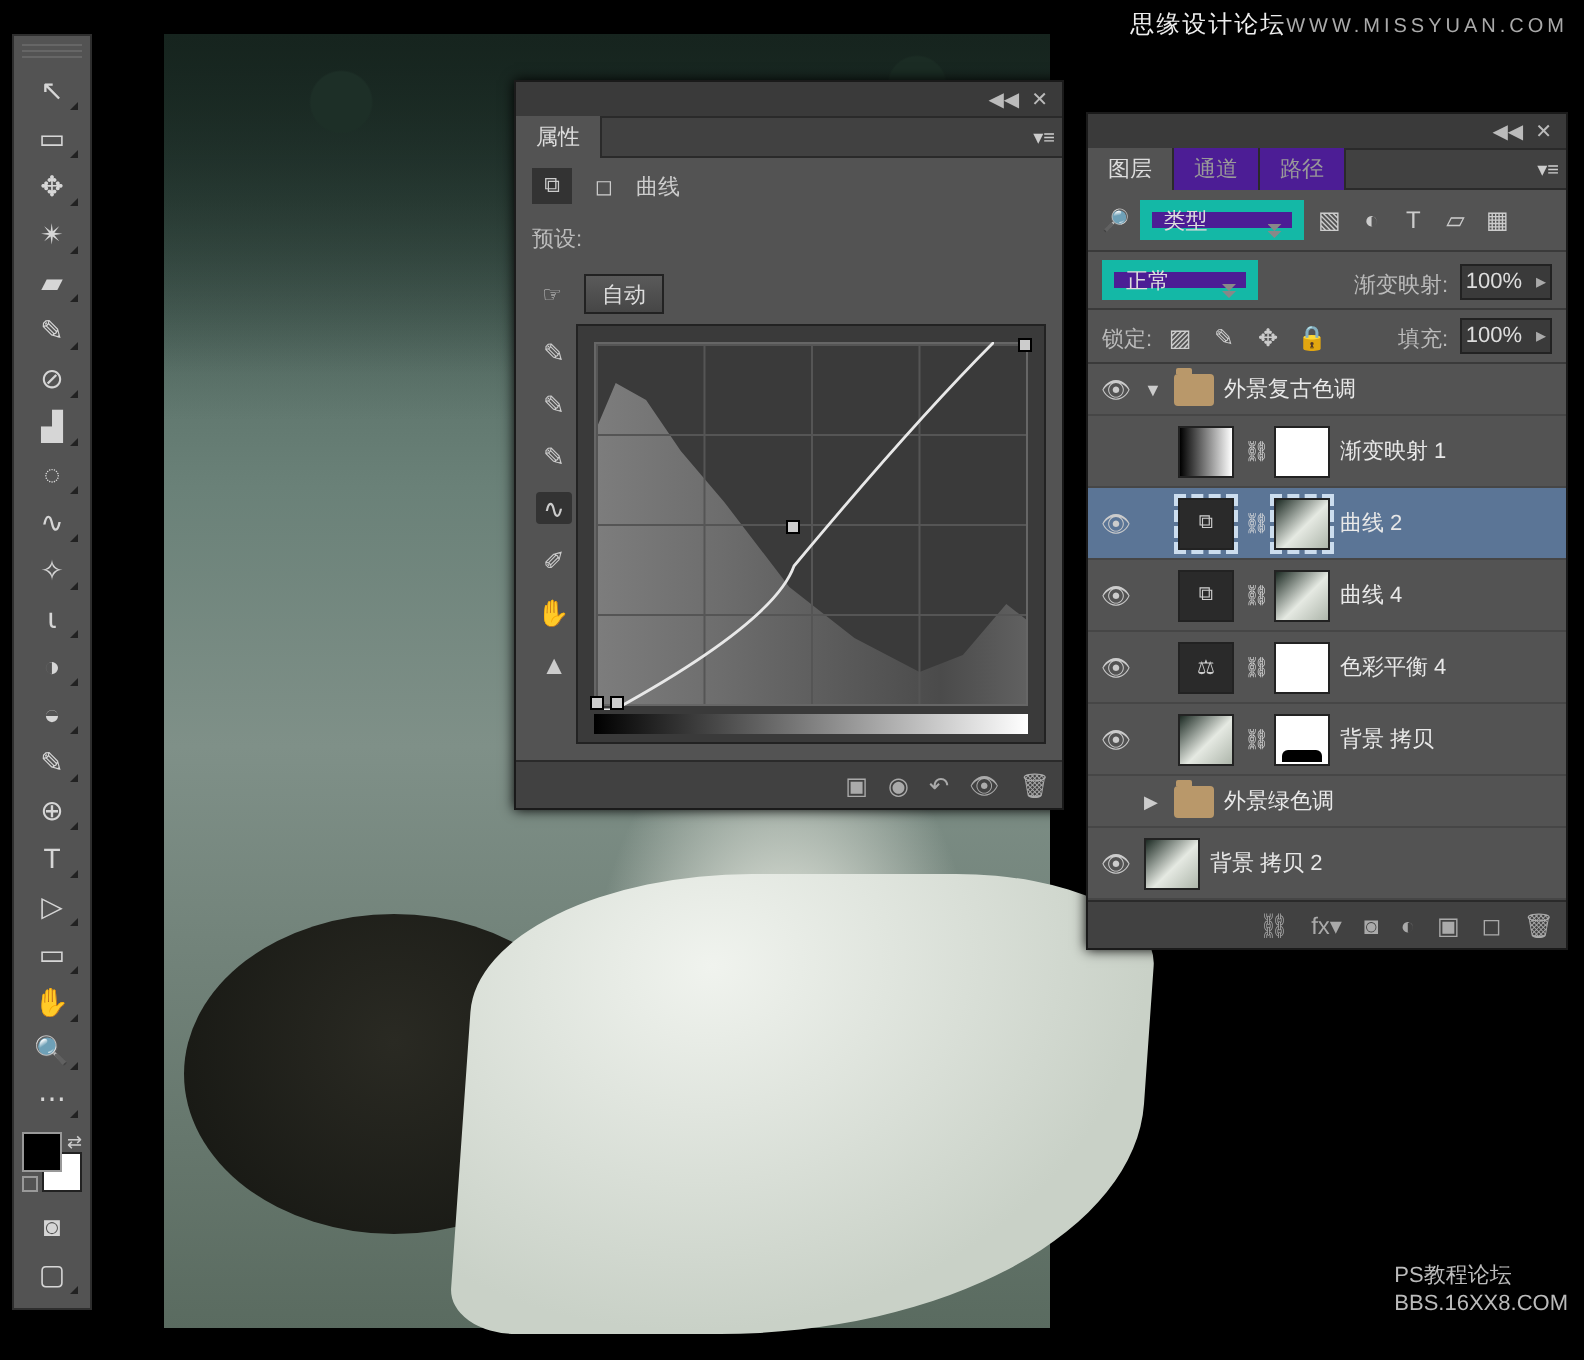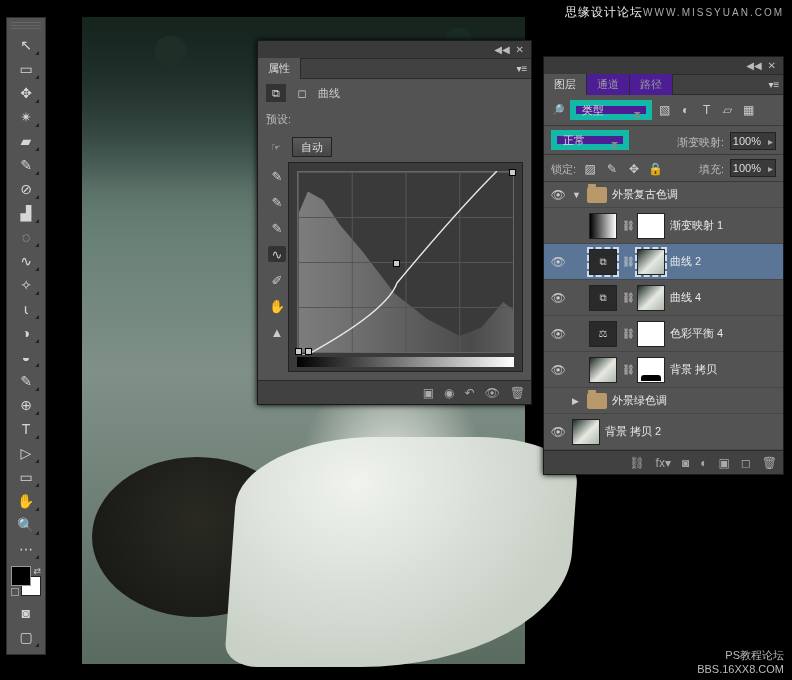--- a/index.html
+++ b/index.html
@@ -1,19 +1,19 @@
 <!DOCTYPE html>
 <html><head>
 <meta charset="utf-8">
 <style>
   html,body{margin:0;padding:0;width:792px;height:680px;background:#000;font-family:"Microsoft YaHei",Arial,sans-serif;font-size:11px;color:#ccc;overflow:hidden;position:relative}
   *{box-sizing:border-box}
   .watermark-tr{position:absolute;top:4px;right:8px;font-size:12px;color:#eee;letter-spacing:1px;z-index:50}
   .watermark-tr .sub{font-size:10px;color:#aaa;letter-spacing:2px;margin-left:0}
-  .watermark-br{position:absolute;bottom:4px;right:8px;font-size:11px;color:#bbb;text-align:right;z-index:50}
+  .watermark-br{position:absolute;bottom:21px;right:8px;font-size:11px;color:#bbb;text-align:left;z-index:50}
   .watermark-br div{line-height:14px}
 
   
   .canvas{position:absolute;left:82px;top:17px;width:443px;height:647px;background:
     linear-gradient(180deg,rgba(20,40,35,.6),rgba(20,40,35,0) 30%),
     radial-gradient(ellipse at 70% 75%,#e8ece5 0%,#d8ddd4 6%,rgba(0,0,0,0) 22%),
     linear-gradient(180deg,#3a5148 0%,#6a8178 35%,#7f9088 55%,#5a6b60 100%);}
   .canvas .dress{position:absolute;left:150px;top:420px;width:340px;height:230px;background:radial-gradient(ellipse at 35% 20%,#f0f3ee,#c9d1c7 70%);border-radius:40% 30% 60% 10%/30% 20% 50% 10%;transform:skewX(-4deg)}
   .canvas .bush{position:absolute;left:10px;top:440px;width:210px;height:160px;background:radial-gradient(circle at 50% 40%,#2a2a23,#141511);border-radius:50%}
   .canvas .leaves{position:absolute;left:0;top:0;width:100%;height:170px;background:

